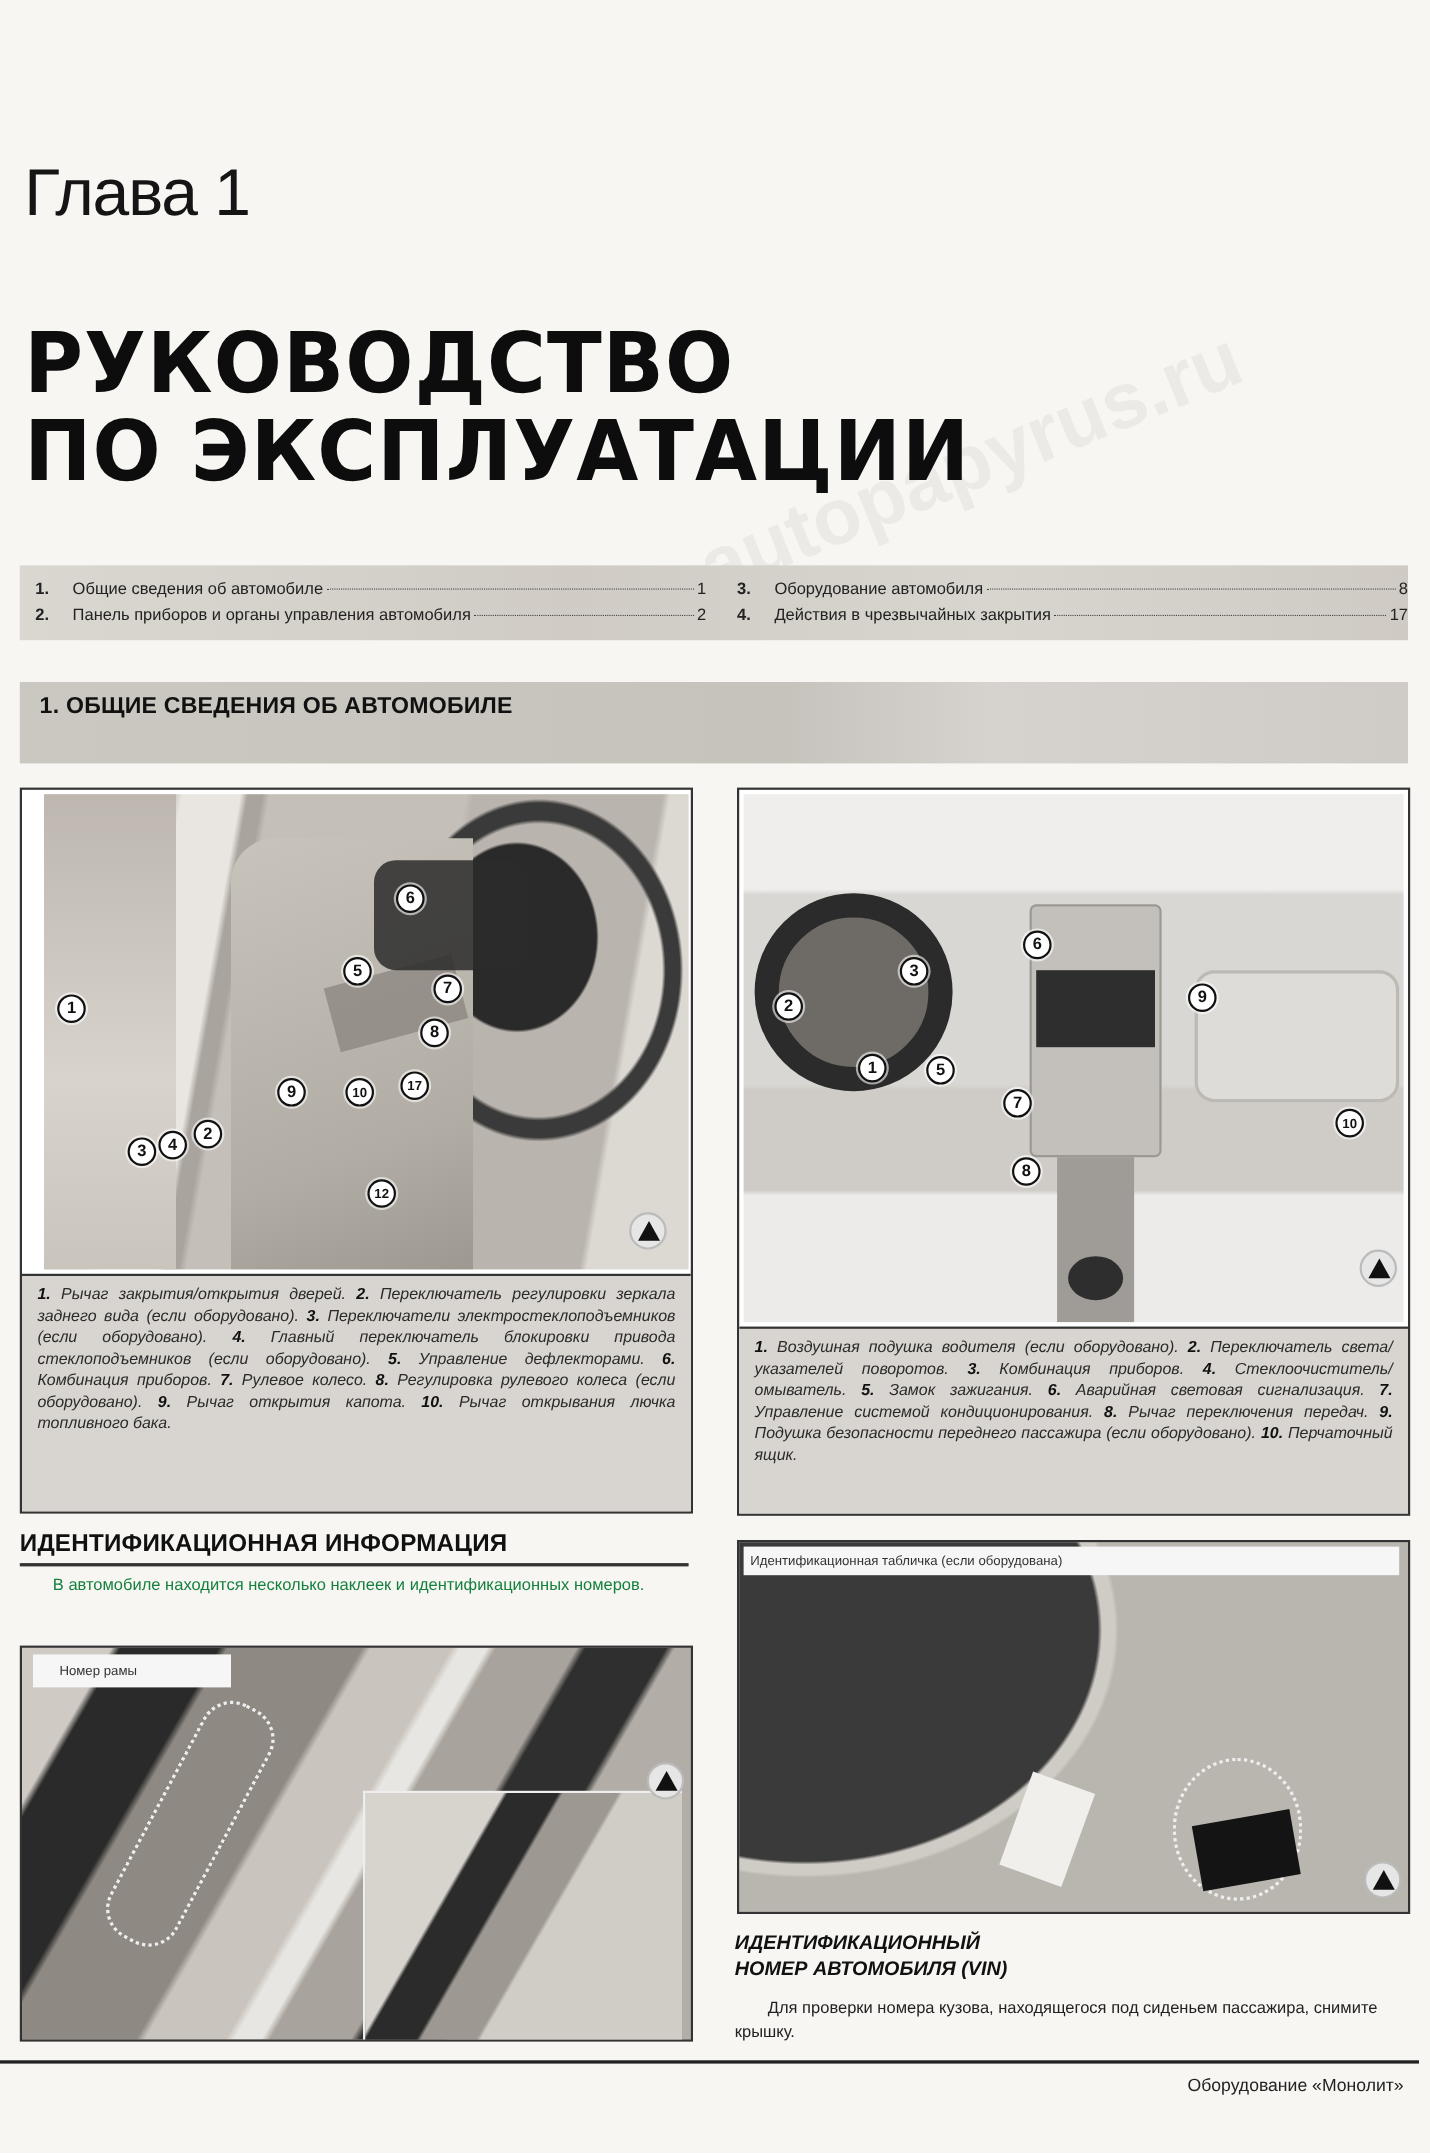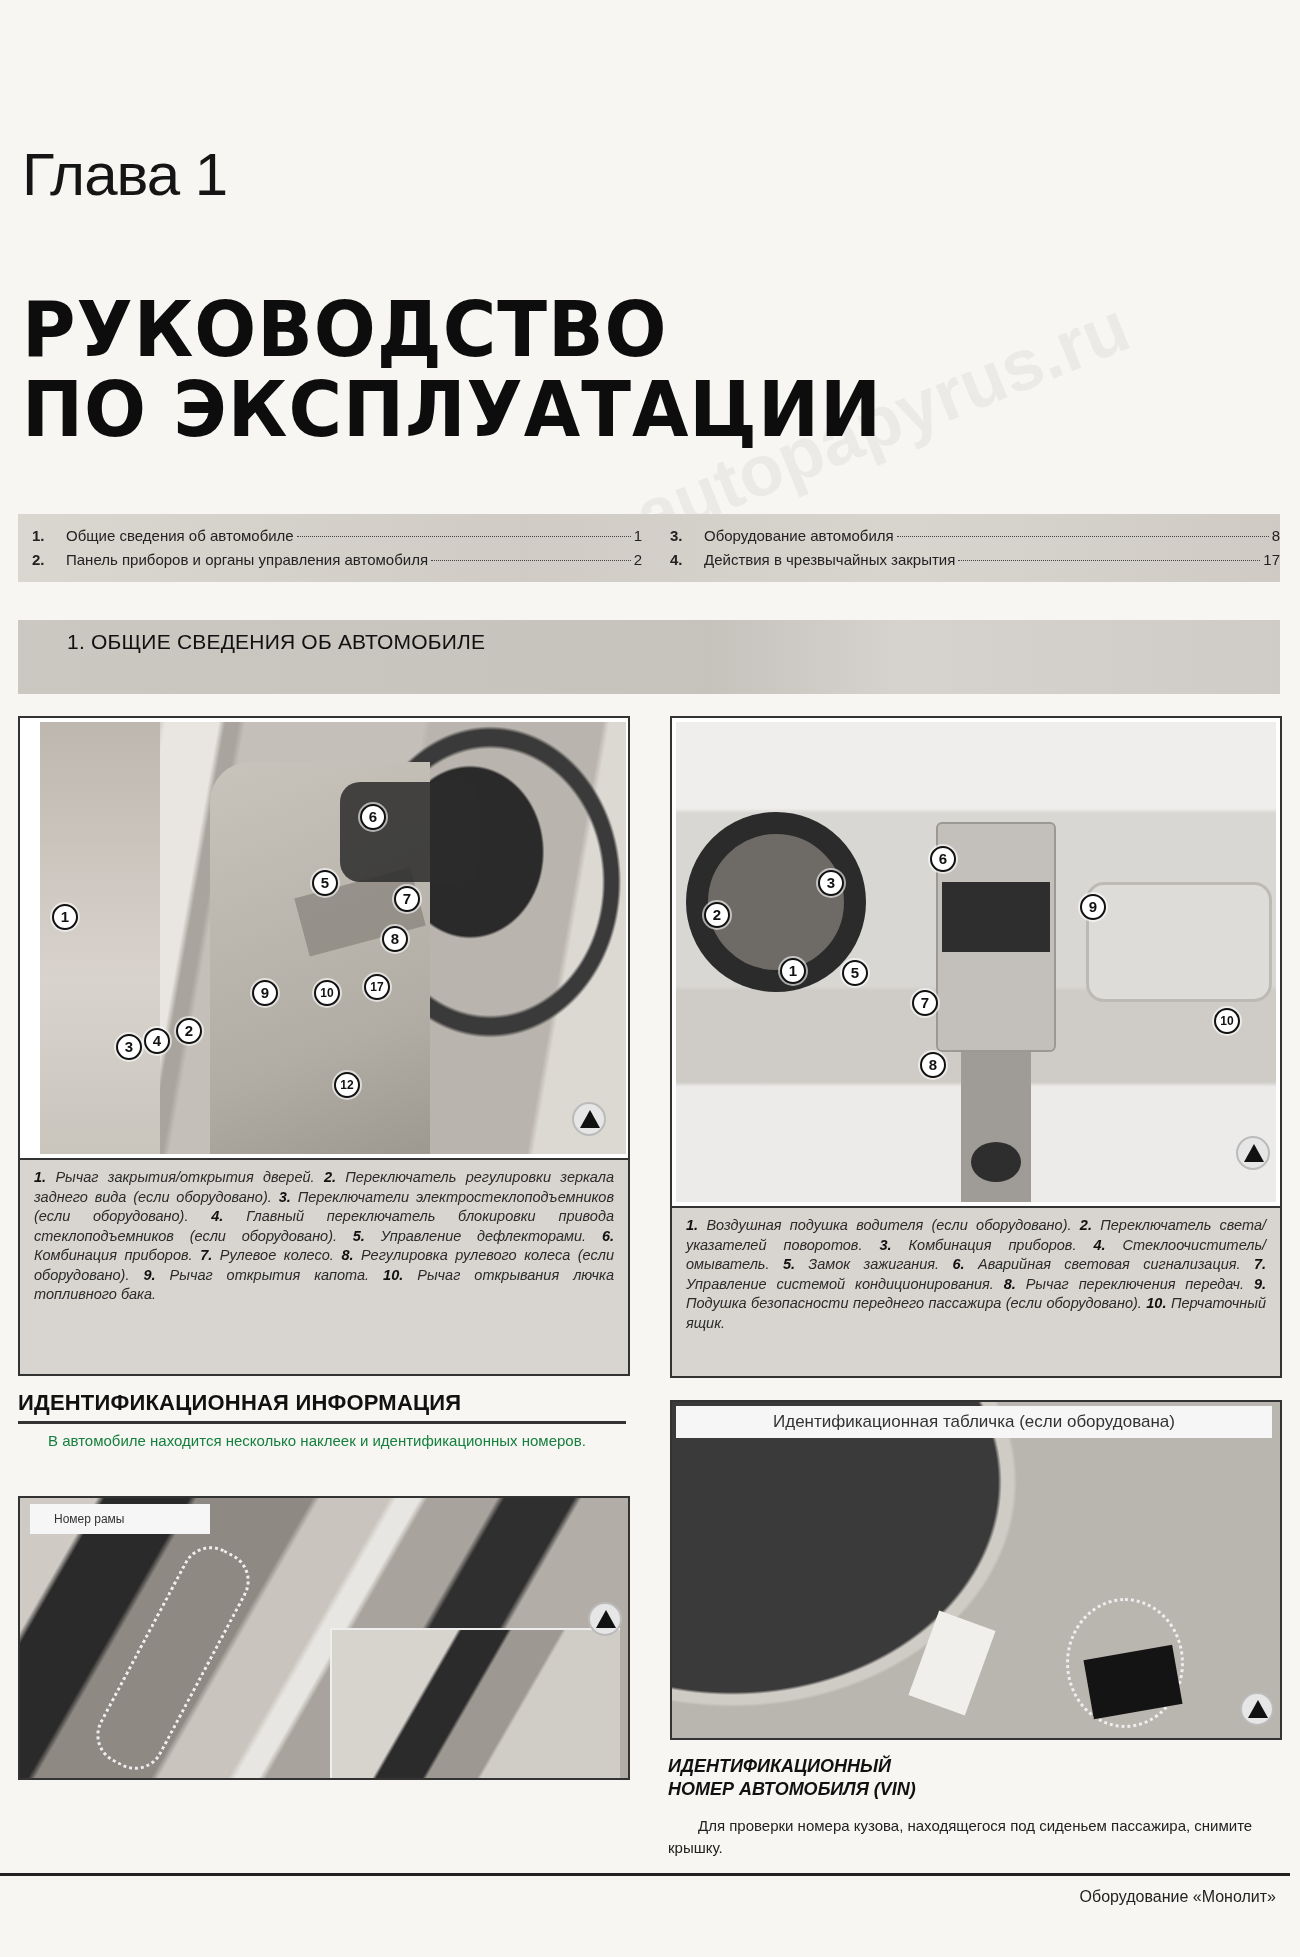--- a/index.html
+++ b/index.html
@@ -15,21 +15,21 @@
     .toc-col { position: absolute; top: 10px; width: 610px; }
     .toc-col.left { left: 14px; }
     .toc-col.right { left: 652px; }
     .toc-row { display: flex; align-items: baseline; font-size: 15px; line-height: 24px; color: #222; }
     .toc-num { font-weight: 700; width: 34px; }
     .toc-text { white-space: nowrap; }
     .toc-dots { flex: 1; border-bottom: 1px dotted #444; margin: 0 3px; transform: translateY(-4px); }
     .toc-page { font-weight: 400; }
 
     .section-bar { left: 18px; top: 620px; width: 1262px; height: 74px; background: linear-gradient(90deg,#cbc7c1,#c6c2bc 55%,#d6d3ce 70%,#cfcbc6); }
-    .section-bar-title { position: absolute; left: 18px; top: 10px; font-size: 21px; font-weight: 400; color: #111; letter-spacing: 0.2px; margin-left: 31px; }
+    .section-bar-title { position: absolute; left: 18px; top: 10px; font-size: 21px; font-weight: 700; color: #111; letter-spacing: 0.2px; }
 
     .figure { border: 2px solid #333; background: #fff; overflow: hidden; }
     .photo { position: absolute; overflow: hidden; }
     .caption-box { position: absolute; border-top: 2px solid #333; background: #d8d5d0; padding: 8px 14px; font-size: 14.5px; font-style: italic; line-height: 19.5px; color: #2a2a2a; text-align: justify; }
     .caption-box b { font-style: italic; font-weight: 700; color: #111; }
 
     .callout { position: absolute; width: 26px; height: 26px; border-radius: 50%; background: #fff; border: 2px solid #111; font-size: 15px; font-weight: 700; line-height: 22px; text-align: center; color: #111; box-shadow: 0 0 0 2px rgba(255,255,255,0.6); }
 
     .logo-badge { position: absolute; width: 34px; height: 34px; border-radius: 50%; background: #e6e6e6; border: 2px solid #bbb; }
     .logo-badge::after { content: ""; position: absolute; left: 6px; top: 6px; border-left: 10px solid transparent; border-right: 10px solid transparent; border-bottom: 18px solid #111; }
@@ -164,31 +164,31 @@
     <b>7.</b> <span>Управление системой кондиционирования.</span>
     <b>8.</b> <span>Рычаг переключения передач.</span>
     <b>9.</b> <span>Подушка безопасности переднего пассажира (если оборудовано).</span>
     <b>10.</b> <span>Перчаточный ящик.</span>
   </div>
 </div>
 
 <div class="abs h-ident">ИДЕНТИФИКАЦИОННАЯ ИНФОРМАЦИЯ</div>
 <div class="abs ident-para">В автомобиле находится несколько наклеек и идентификационных номеров.</div>
 
-<div class="abs figure" style="left:18px;top:1496px;width:612px;height:284px;
+<div class="abs figure" style="left:18px;top:1496px;width:612px;height:360px;
      background: linear-gradient(120deg,#cfcac3 0 10%,#2a2a2a 11% 22%,#8e8982 23% 38%,#c9c4bd 39% 48%,#e8e6e2 49% 52%,#a8a39c 53% 62%,#2f2f2f 63% 72%,#b2ada6 73%);">
   <div class="photo-label" style="left:10px;top:6px;width:180px;">Номер рамы</div>
   <div style="position:absolute;left:118px;top:40px;width:70px;height:240px;border:3px dotted #eee;border-radius:30px;transform:rotate(28deg);"></div>
   <div style="position:absolute;left:310px;top:130px;width:290px;height:228px;border-top:2px solid #eee;border-left:2px solid #eee;background:linear-gradient(120deg,#d7d3cd 0 30%,#2b2b2b 31% 42%,#9d9891 43% 55%,#d0ccc6 56%);"></div>
   <div class="logo-badge" style="left:568px;top:104px;"></div>
 </div>
 
 <div class="abs figure" style="left:670px;top:1400px;width:612px;height:340px;
      background: radial-gradient(ellipse 380px 300px at 60px 80px, #3a3a3a 0 70%, #cfcbc5 71% 74%, #b9b5af 75%);">
-  <div class="photo-label" style="left:4px;top:4px;width:596px;text-align:center;padding:6px;font-size:17px;">Идентификационная табличка (если оборудована)</div>
+  <div class="photo-label" style="left:4px;top:4px;width:596px;text-align:left;padding:6px;font-size:12px;">Идентификационная табличка (если оборудована)</div>
   <div style="position:absolute;left:250px;top:216px;width:60px;height:90px;background:#f0efec;transform:rotate(20deg);"></div>
   <div style="position:absolute;left:394px;top:196px;width:118px;height:130px;border:3px dotted #eee;border-radius:50%;"></div>
   <div style="position:absolute;left:416px;top:250px;width:90px;height:60px;background:#141414;transform:rotate(-10deg);"></div>
   <div class="logo-badge" style="left:568px;top:290px;"></div>
 </div>
 
 <div class="abs h-vin">
   <div>ИДЕНТИФИКАЦИОННЫЙ</div>
   <div>НОМЕР АВТОМОБИЛЯ (VIN)</div>
 </div>

